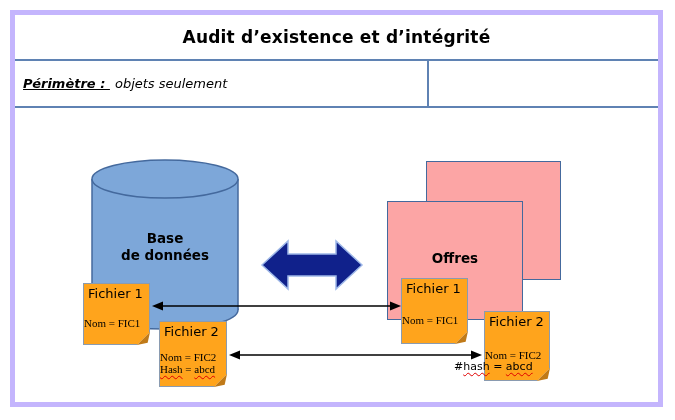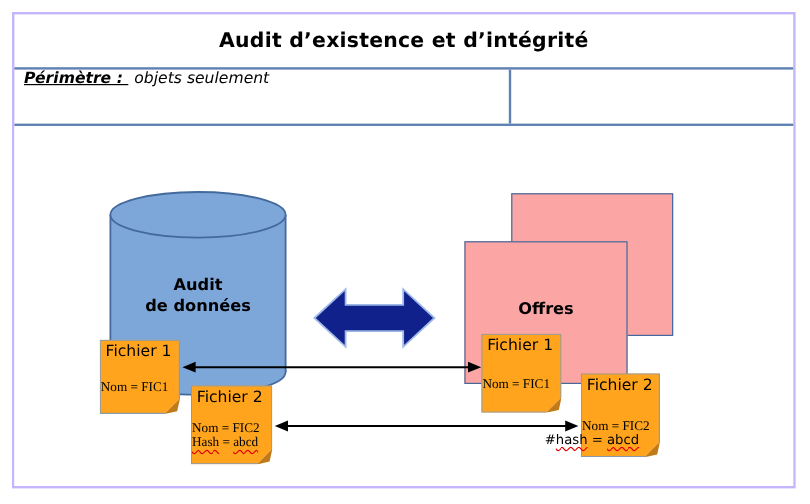--- a/index.html
+++ b/index.html
@@ -2,26 +2,26 @@
 <html><head>
 <meta charset="utf-8">
 <style>
   * { margin:0; padding:0; box-sizing:border-box; }
   body { background:#fff; }
   .canvas { position:relative; width:675px; height:420px; background:#ffffff;
             font-family:"DejaVu Sans","Liberation Sans",sans-serif; color:#000; overflow:hidden; }
 
   
   .frame { position:absolute; left:10px; top:10px; width:653px; height:397px;
-           border:2px solid #c4b5fd; display:flex; flex-direction:column; background:#fff; }
+           border:5px solid #c4b5fd; display:flex; flex-direction:column; background:#fff; }
   .title-row { height:46px; border-bottom:2px solid #5F82B3;
                display:flex; align-items:center; justify-content:center; }
   .title-text { font-size:17px; font-weight:bold; letter-spacing:0.2px; }
   .header-row { height:47px; border-bottom:2px solid #5F82B3; display:flex; font-size:13px; font-style:italic; }
-  .header-cell { display:flex; }
+  .header-cell { display:flex; align-items:center; }
   .header-cell.left  { width:414px; border-right:2px solid #5F82B3; padding-left:8px; }
   .header-cell.right { flex:1; padding-left:12px; }
   .hdr-label { font-weight:bold; text-decoration:underline; margin-right:5px; white-space:pre; }
   .main-row { flex:1; background:#fff; }
 
   
   .layer { position:absolute; left:0; top:0; width:675px; height:420px; pointer-events:none; }
 
   .blue-rect { position:absolute; background:#fca5a5; border:1.5px solid #44699D;padding-left:24px; }
   .rect-back  { left:426px; top:161px; width:135px; height:119px; }
@@ -83,21 +83,21 @@
     </div>
 
     <svg class="cyl-svg" width="150" height="176" viewBox="0 0 150 176">
       <ellipse cx="75" cy="153" rx="73" ry="19" fill="#7DA7D9" stroke="#44699D" stroke-width="1.5"></ellipse>
       <rect x="2" y="22" width="146" height="131" fill="#7DA7D9"></rect>
       <line x1="2" y1="22" x2="2" y2="153" stroke="#44699D" stroke-width="1.5"></line>
       <line x1="148" y1="22" x2="148" y2="153" stroke="#44699D" stroke-width="1.5"></line>
       <ellipse cx="75" cy="22" rx="73" ry="19" fill="#7DA7D9" stroke="#44699D" stroke-width="1.5"></ellipse>
     </svg>
     <div class="db-label">
-      <div>Audit</div>
+      <div>Base</div>
       <div>de données</div>
     </div>
 
     <svg class="bigarrow-svg" width="115" height="60" viewBox="0 0 115 60">
       <polygon points="7,30 33,6 33,19 81,19 81,6 107,30 81,54 81,41 33,41 33,54" fill="#10218B" stroke="#9DB7E8" stroke-width="1.5"></polygon>
     </svg>
 
     <div class="note-wrap wrap-l1">
       <div class="note">
         <div class="note-title">Fichier 1</div>

